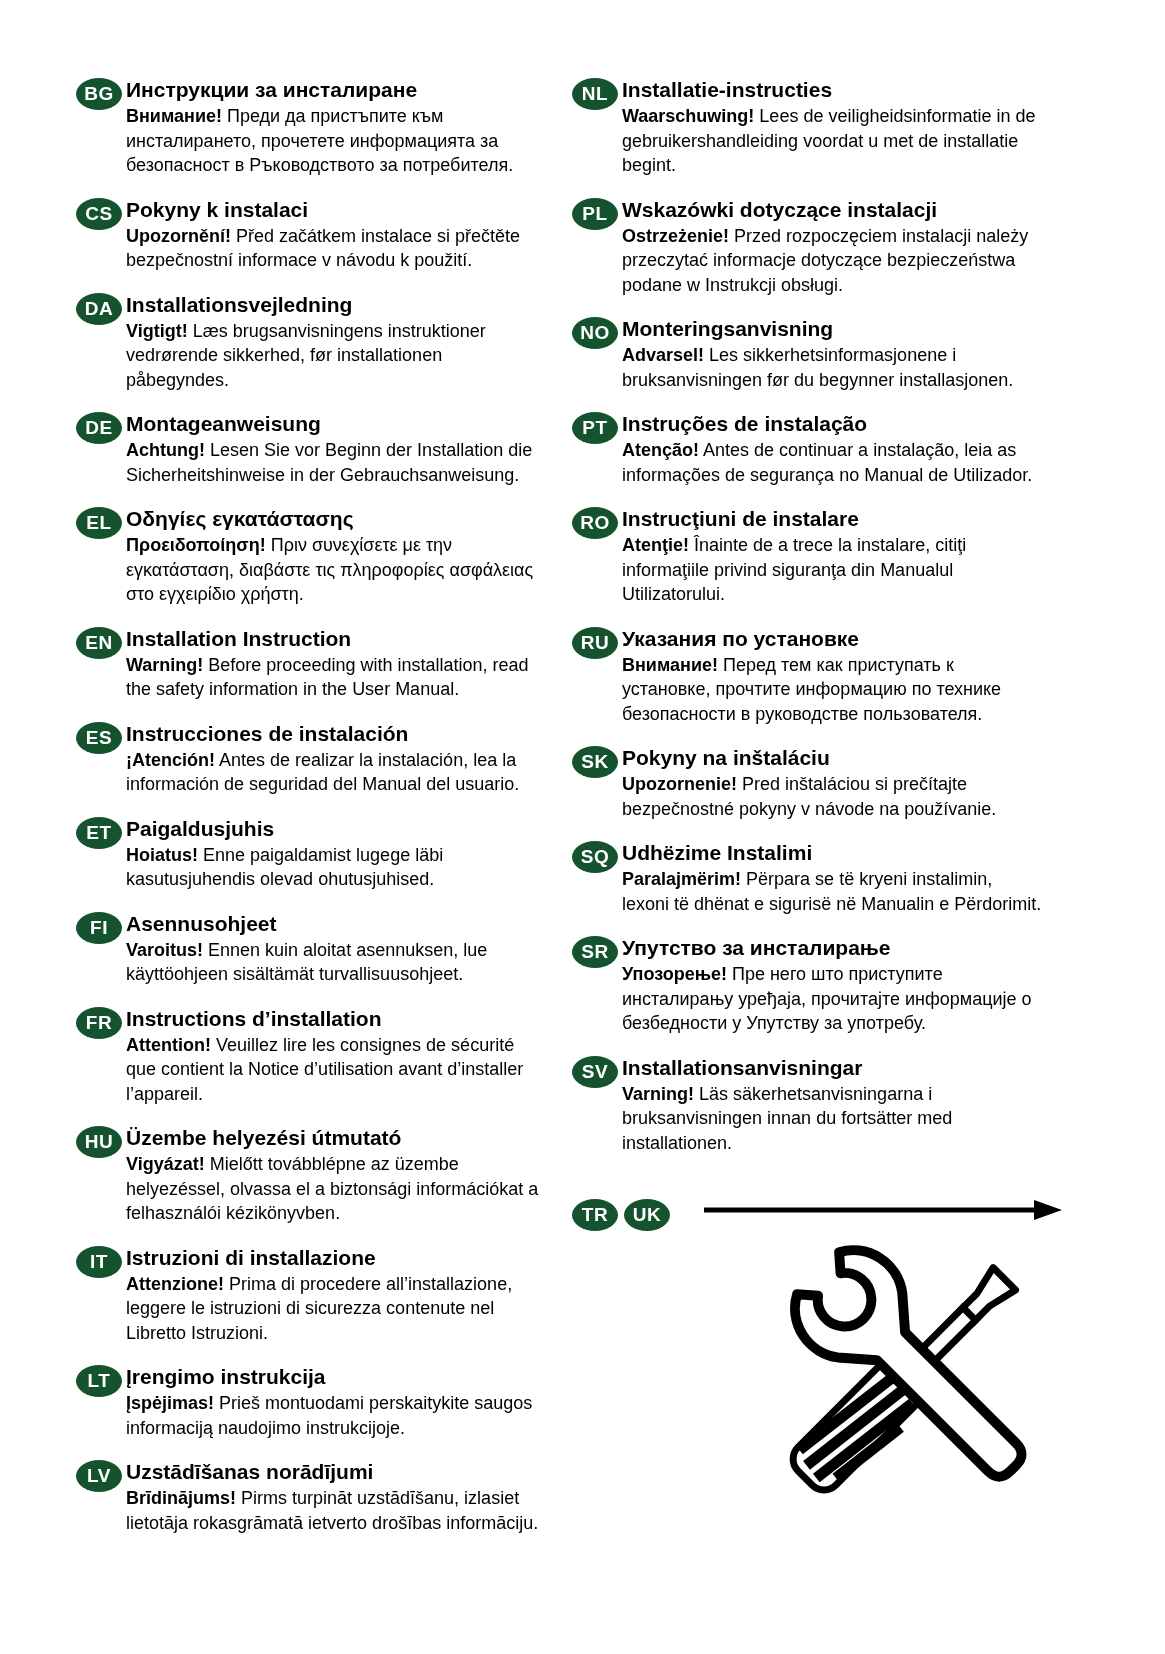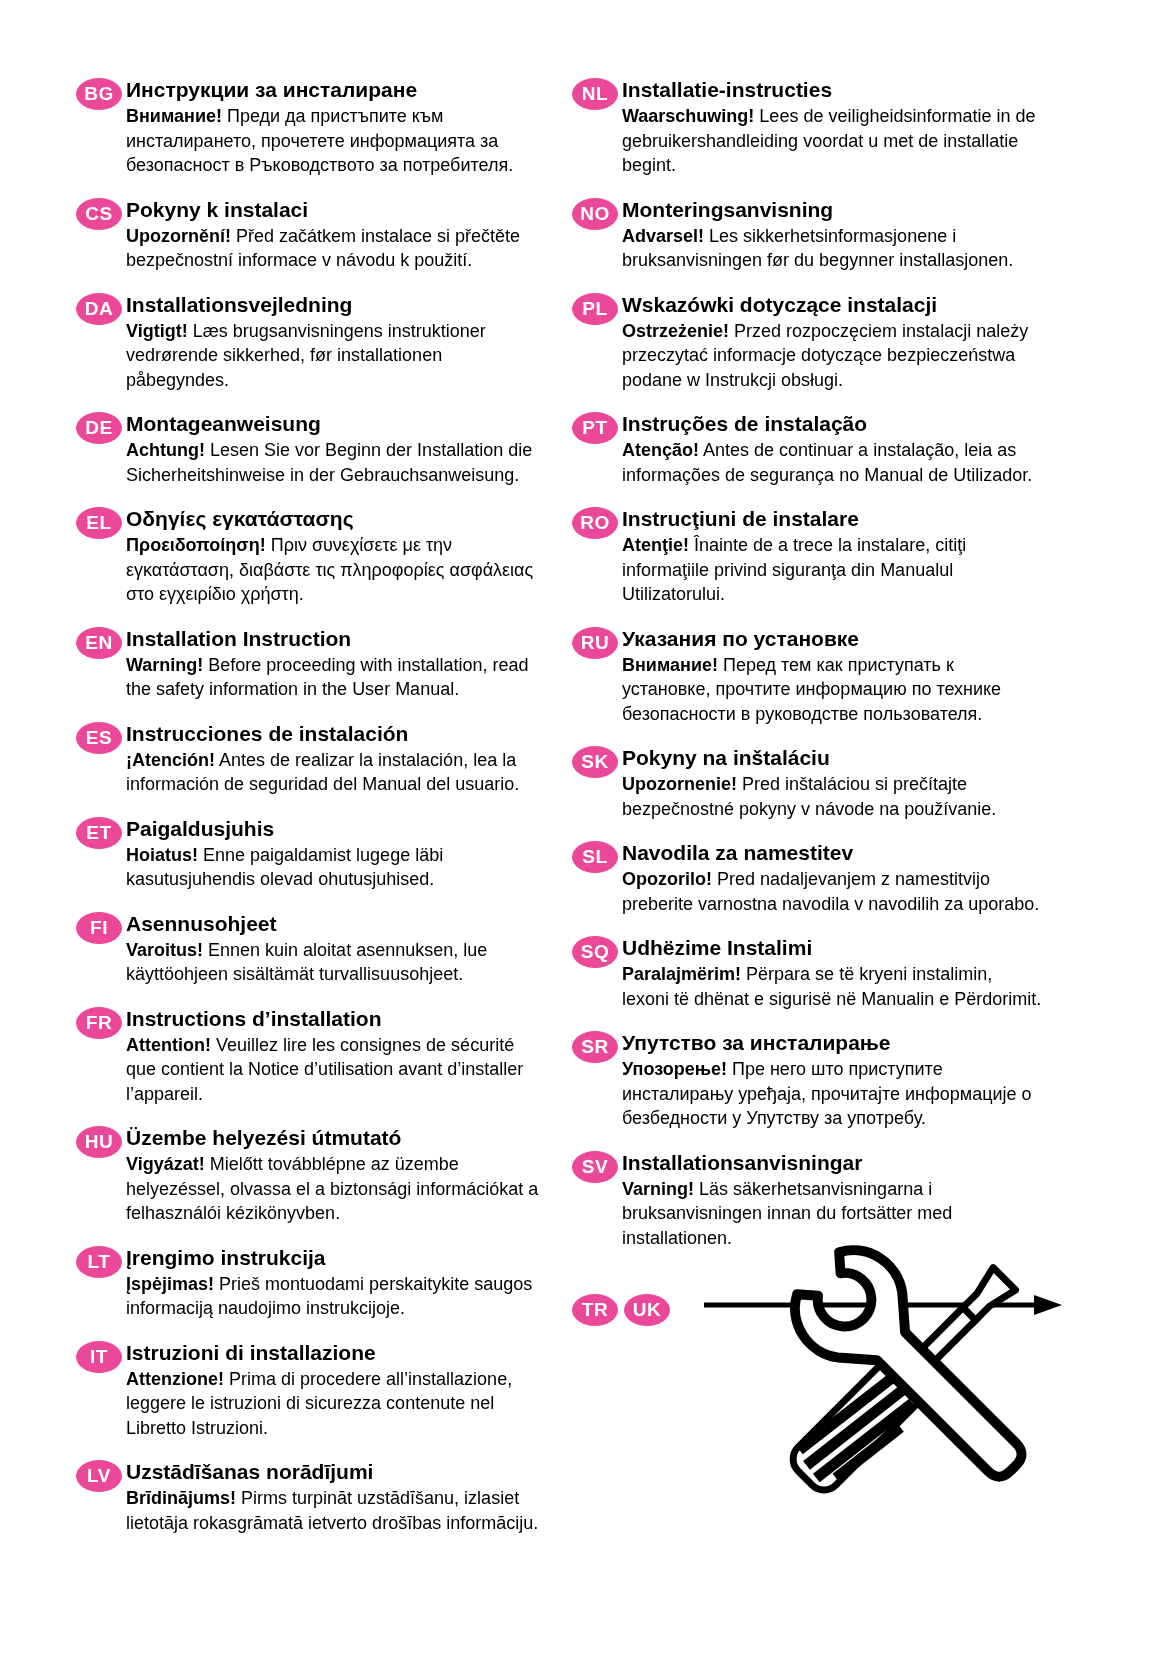--- a/index.html
+++ b/index.html
@@ -10,21 +10,21 @@
     -webkit-font-smoothing:antialiased;
   }
   .column{position:absolute;top:76px;width:470px;}
   #column-left{left:76px;}
   #column-right{left:572px;}
 
   .lang-entry{position:relative;padding-left:50px;margin-bottom:18px;min-height:36px;}
   .badge{
     position:absolute;left:0;top:2px;
     width:46px;height:32px;border-radius:50%;
-    background:#ec4899;color:#fff;
+    background:#14532d;color:#fff;
     display:flex;align-items:center;justify-content:center;
     font-size:19px;font-weight:700;letter-spacing:0.5px;
   }
   .entry-title{font-size:21px;line-height:27px;font-weight:700;margin:0;}
   .entry-body{font-size:18px;line-height:24.5px;margin:1px 0 0 0;}
   .warning{font-weight:700;margin-top:18px;}
   .warning.not-bold{font-weight:700;}
 
   .footer-row{
     position:relative;height:40px;margin-top:44px;
@@ -100,59 +100,59 @@
   </div>
 
 
   <div class="lang-entry">
     <span class="badge">HU</span>
     <p class="entry-title">Üzembe helyezési útmutató</p>
     <p class="entry-body"><span class="warning">Vigyázat!</span><span> Mielőtt továbblépne az üzembe helyezéssel, olvassa el a biztonsági információkat a felhasználói kézikönyvben.</span></p>
   </div>
 
   <div class="lang-entry">
+    <span class="badge">IT</span>
+    <p class="entry-title">Istruzioni di installazione</p>
+    <p class="entry-body"><span class="warning">Attenzione!</span><span> Prima di procedere all’installazione, leggere le istruzioni di sicurezza contenute nel Libretto Istruzioni.</span></p>
+  </div>
+
+  <div class="lang-entry">
     <span class="badge">LT</span>
     <p class="entry-title">Įrengimo instrukcija</p>
     <p class="entry-body"><span class="warning">Įspėjimas!</span><span> Prieš montuodami perskaitykite saugos informaciją naudojimo instrukcijoje.</span></p>
   </div>
 
   <div class="lang-entry">
-    <span class="badge">IT</span>
-    <p class="entry-title">Istruzioni di installazione</p>
-    <p class="entry-body"><span class="warning">Attenzione!</span><span> Prima di procedere all’installazione, leggere le istruzioni di sicurezza contenute nel Libretto Istruzioni.</span></p>
-  </div>
-
-  <div class="lang-entry">
     <span class="badge">LV</span>
     <p class="entry-title">Uzstādīšanas norādījumi</p>
     <p class="entry-body"><span class="warning">Brīdinājums!</span><span> Pirms turpināt uzstādīšanu, izlasiet lietotāja rokasgrāmatā ietverto drošības informāciju.</span></p>
   </div>
 </div>
 
 <div id="column-right" class="column">
 
   <div class="lang-entry">
     <span class="badge">NL</span>
     <p class="entry-title">Installatie-instructies</p>
     <p class="entry-body"><span class="warning">Waarschuwing!</span><span> Lees de veiligheidsinformatie in de gebruikershandleiding voordat u met de installatie begint.</span></p>
   </div>
 
   <div class="lang-entry">
+    <span class="badge">PL</span>
+    <p class="entry-title">Wskazówki dotyczące instalacji</p>
+    <p class="entry-body"><span class="warning">Ostrzeżenie!</span><span> Przed rozpoczęciem instalacji należy przeczytać informacje dotyczące bezpieczeństwa podane w Instrukcji obsługi.</span></p>
+  </div>
+
+  <div class="lang-entry">
     <span class="badge">NO</span>
     <p class="entry-title">Monteringsanvisning</p>
     <p class="entry-body"><span class="warning">Advarsel!</span><span> Les sikkerhetsinformasjonene i bruksanvisningen før du begynner installasjonen.</span></p>
   </div>
 
   <div class="lang-entry">
-    <span class="badge">PL</span>
-    <p class="entry-title">Wskazówki dotyczące instalacji</p>
-    <p class="entry-body"><span class="warning">Ostrzeżenie!</span><span> Przed rozpoczęciem instalacji należy przeczytać informacje dotyczące bezpieczeństwa podane w Instrukcji obsługi.</span></p>
-  </div>
-
-  <div class="lang-entry">
     <span class="badge">PT</span>
     <p class="entry-title">Instruções de instalação</p>
     <p class="entry-body"><span class="warning">Atenção!</span><span> Antes de continuar a instalação, leia as informações de segurança no Manual de Utilizador.</span></p>
   </div>
 
   <div class="lang-entry">
     <span class="badge">RO</span>
     <p class="entry-title">Instrucţiuni de instalare</p>
     <p class="entry-body"><span class="warning">Atenţie!</span><span> Înainte de a trece la instalare, citiţi informaţiile privind siguranţa din Manualul Utilizatorului.</span></p>
   </div>
@@ -162,25 +162,20 @@
     <p class="entry-title">Указания по установке</p>
     <p class="entry-body"><span class="warning">Внимание!</span><span> Перед тем как приступать к установке, прочтите информацию по технике безопасности в руководстве пользователя.</span></p>
   </div>
 
   <div class="lang-entry">
     <span class="badge">SK</span>
     <p class="entry-title">Pokyny na inštaláciu</p>
     <p class="entry-body"><span class="warning">Upozornenie!</span><span> Pred inštaláciou si prečítajte bezpečnostné pokyny v návode na používanie.</span></p>
   </div>
 
-  <div class="lang-entry">
-    <span class="badge">SL</span>
-    <p class="entry-title">Navodila za namestitev</p>
-    <p class="entry-body"><span class="warning">Opozorilo!</span><span> Pred nadaljevanjem z namestitvijo preberite varnostna navodila v navodilih za uporabo.</span></p>
-  </div>
 
   <div class="lang-entry">
     <span class="badge">SQ</span>
     <p class="entry-title">Udhëzime Instalimi</p>
     <p class="entry-body"><span class="warning">Paralajmërim!</span><span> Përpara se të kryeni instalimin, lexoni të dhënat e sigurisë në Manualin e Përdorimit.</span></p>
   </div>
 
   <div class="lang-entry">
     <span class="badge">SR</span>
     <p class="entry-title">Упутство за инсталирање</p>

